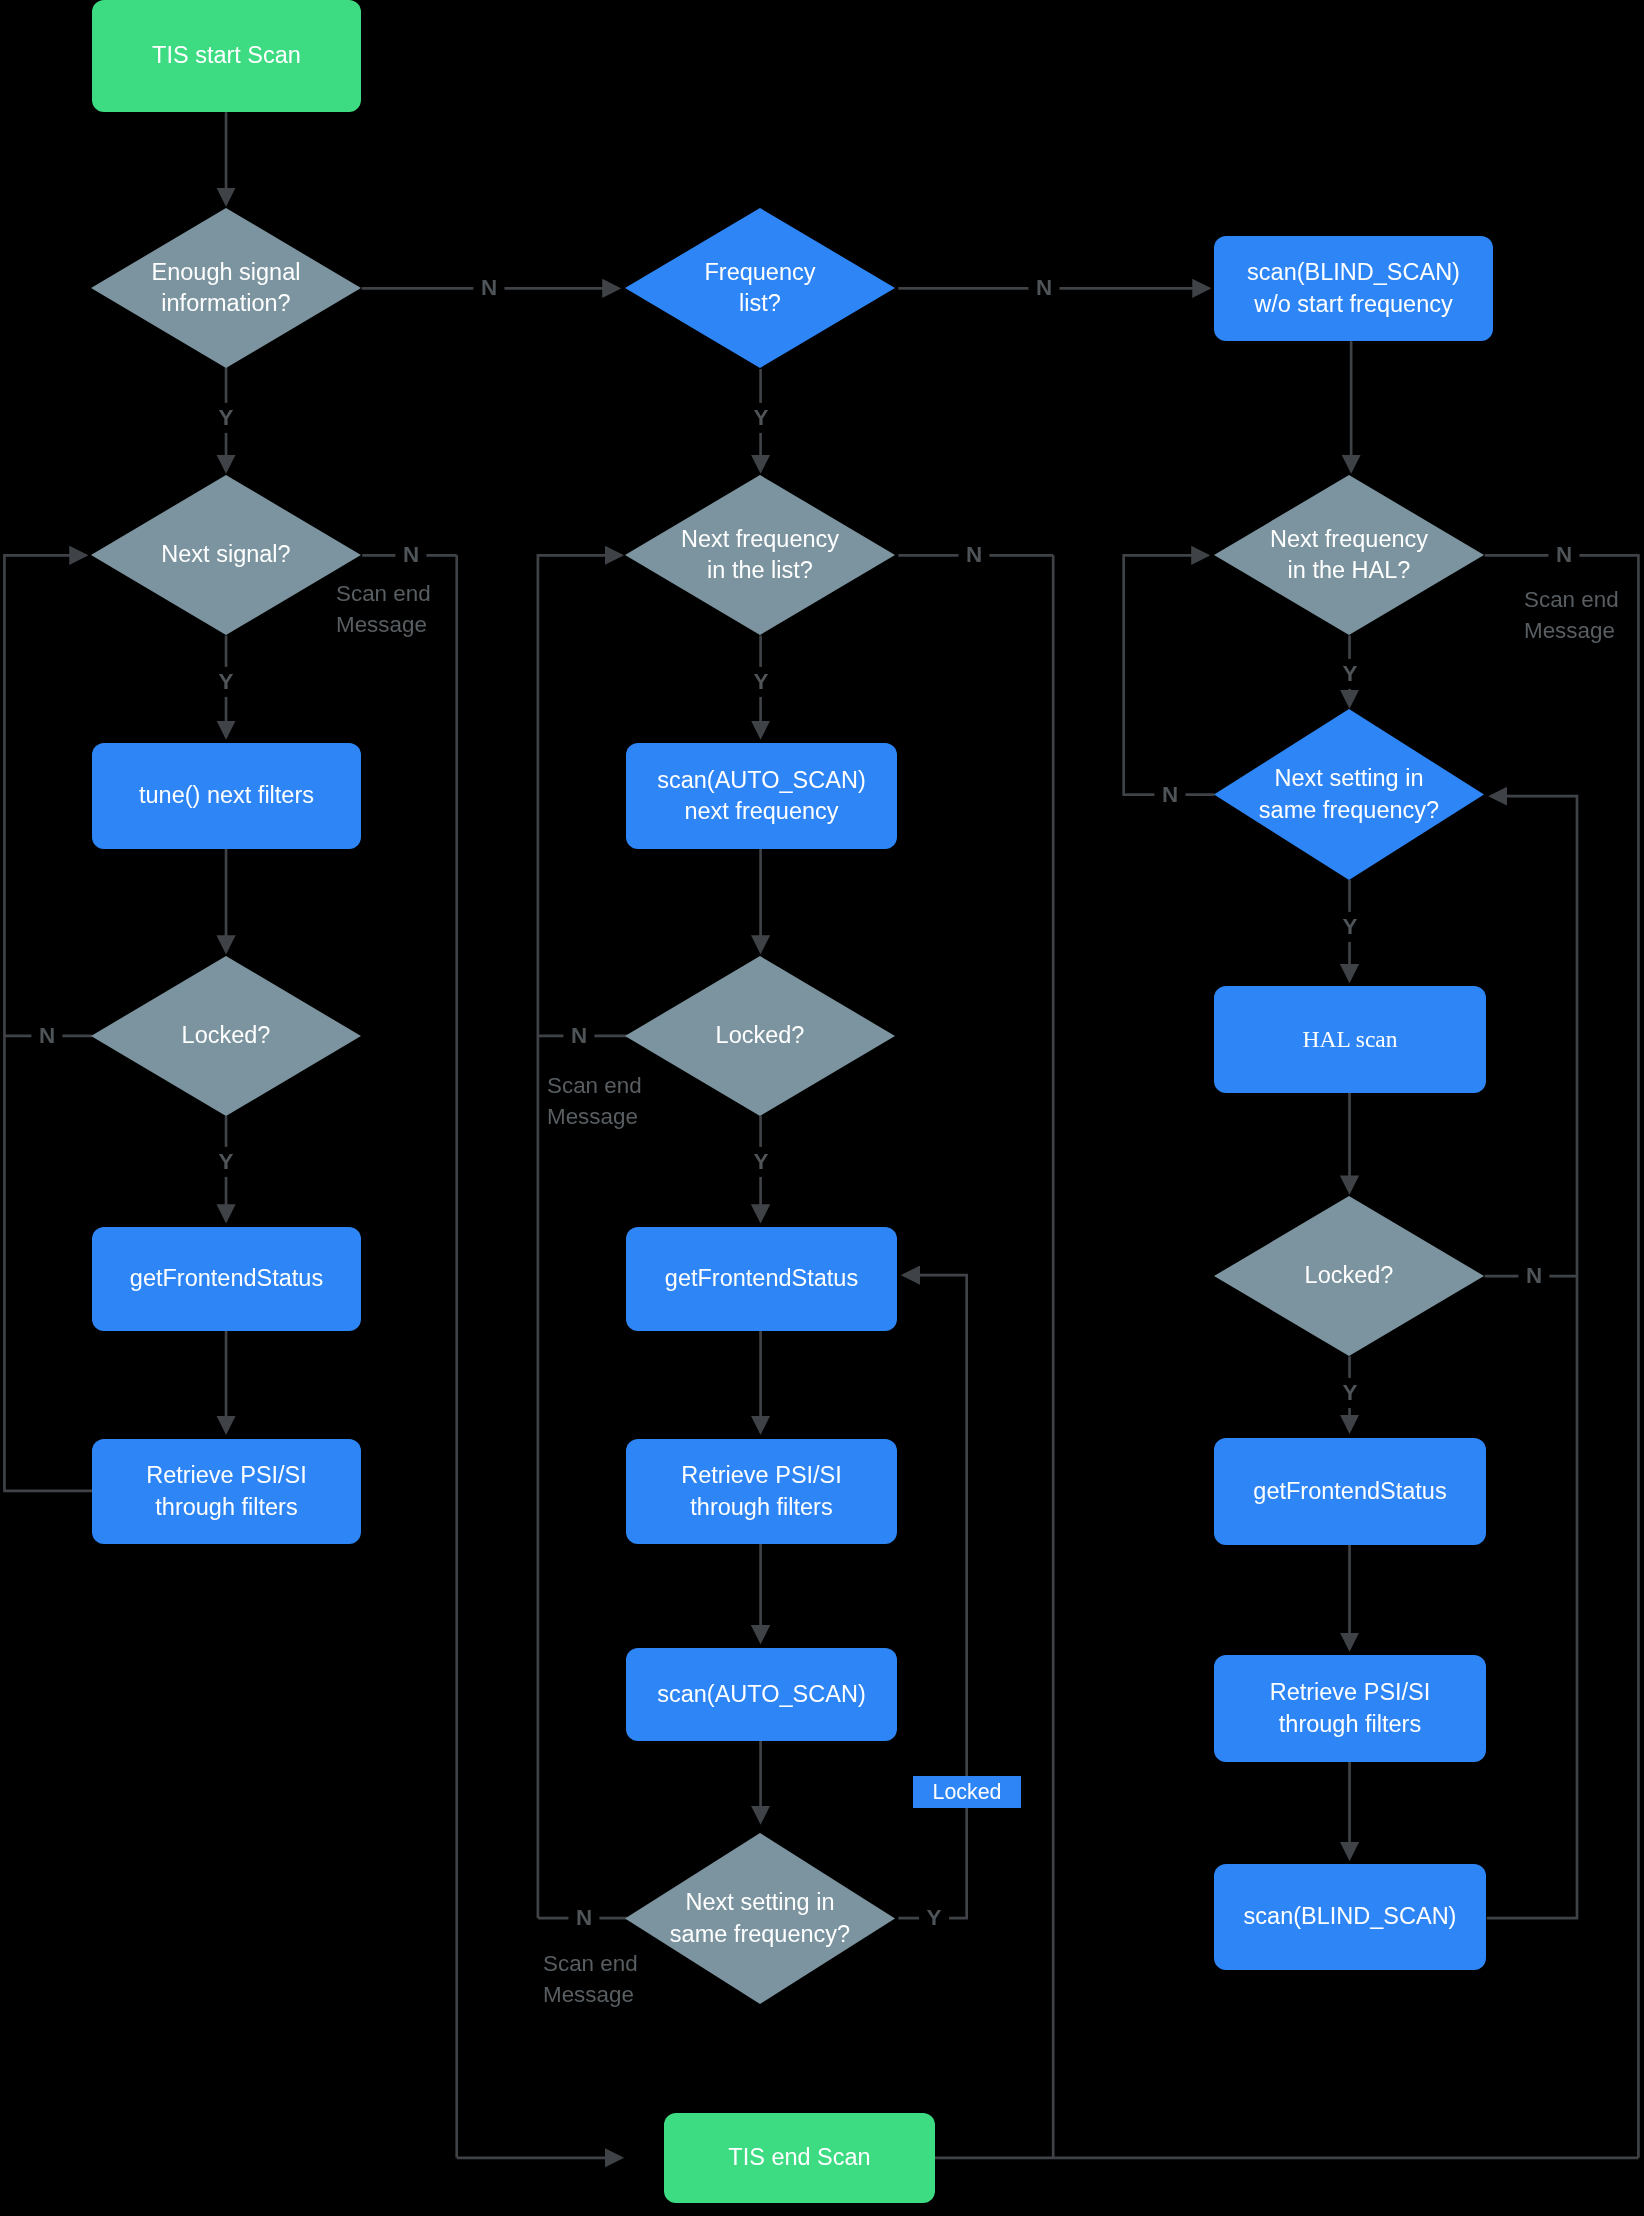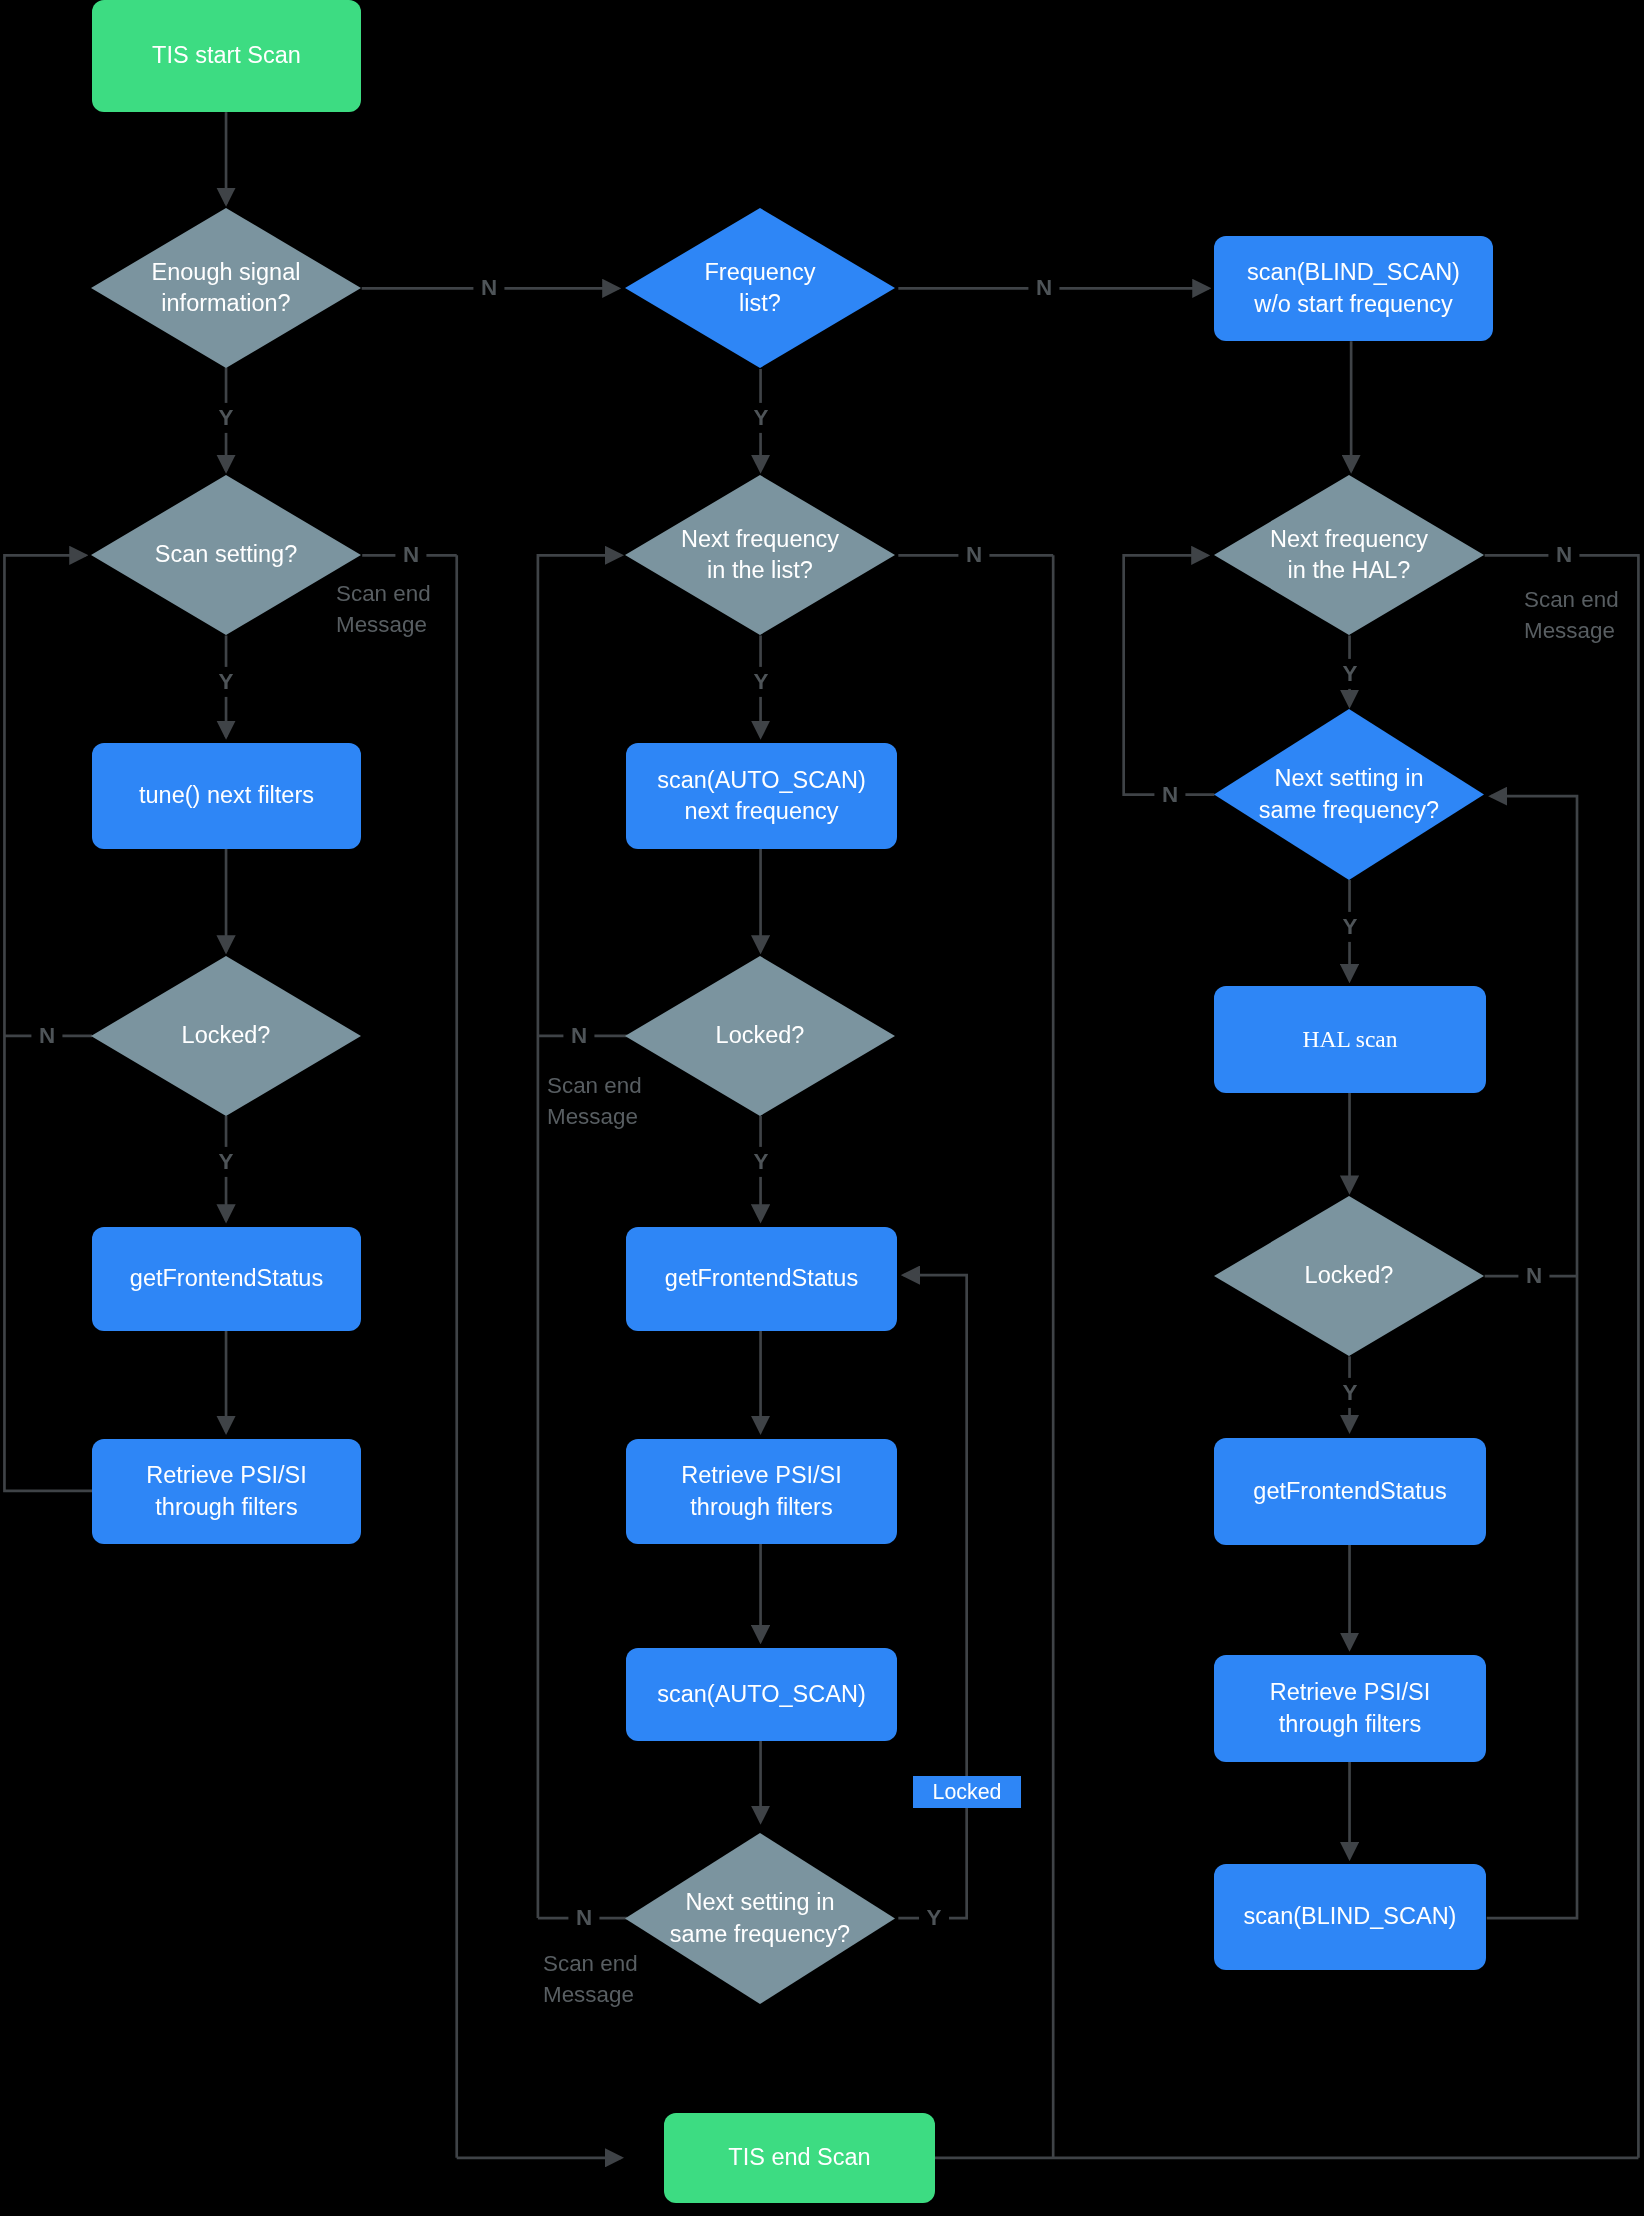--- a/index.html
+++ b/index.html
@@ -90,21 +90,21 @@
 
   <div class="node diamond gray" style="left:91px;top:208px;width:270px;height:160px;">
     <span>Enough signal
 information?</span>
     </div>
   <div class="node diamond blue" style="left:625px;top:208px;width:270px;height:160px;">
     <span>Frequency
 list?</span>
     </div>
   <div class="node diamond gray" style="left:91px;top:475px;width:270px;height:160px;">
-    <span>Scan setting?</span>
+    <span>Next signal?</span>
     </div>
   <div class="node diamond gray" style="left:625px;top:475px;width:270px;height:160px;">
     <span>Next frequency
 in the list?</span>
     </div>
   <div class="node diamond gray" style="left:1214px;top:475px;width:270px;height:160px;">
     <span>Next frequency
 in the HAL?</span>
     </div>
   <div class="node diamond blue" style="left:1214px;top:709px;width:270px;height:171px;">

